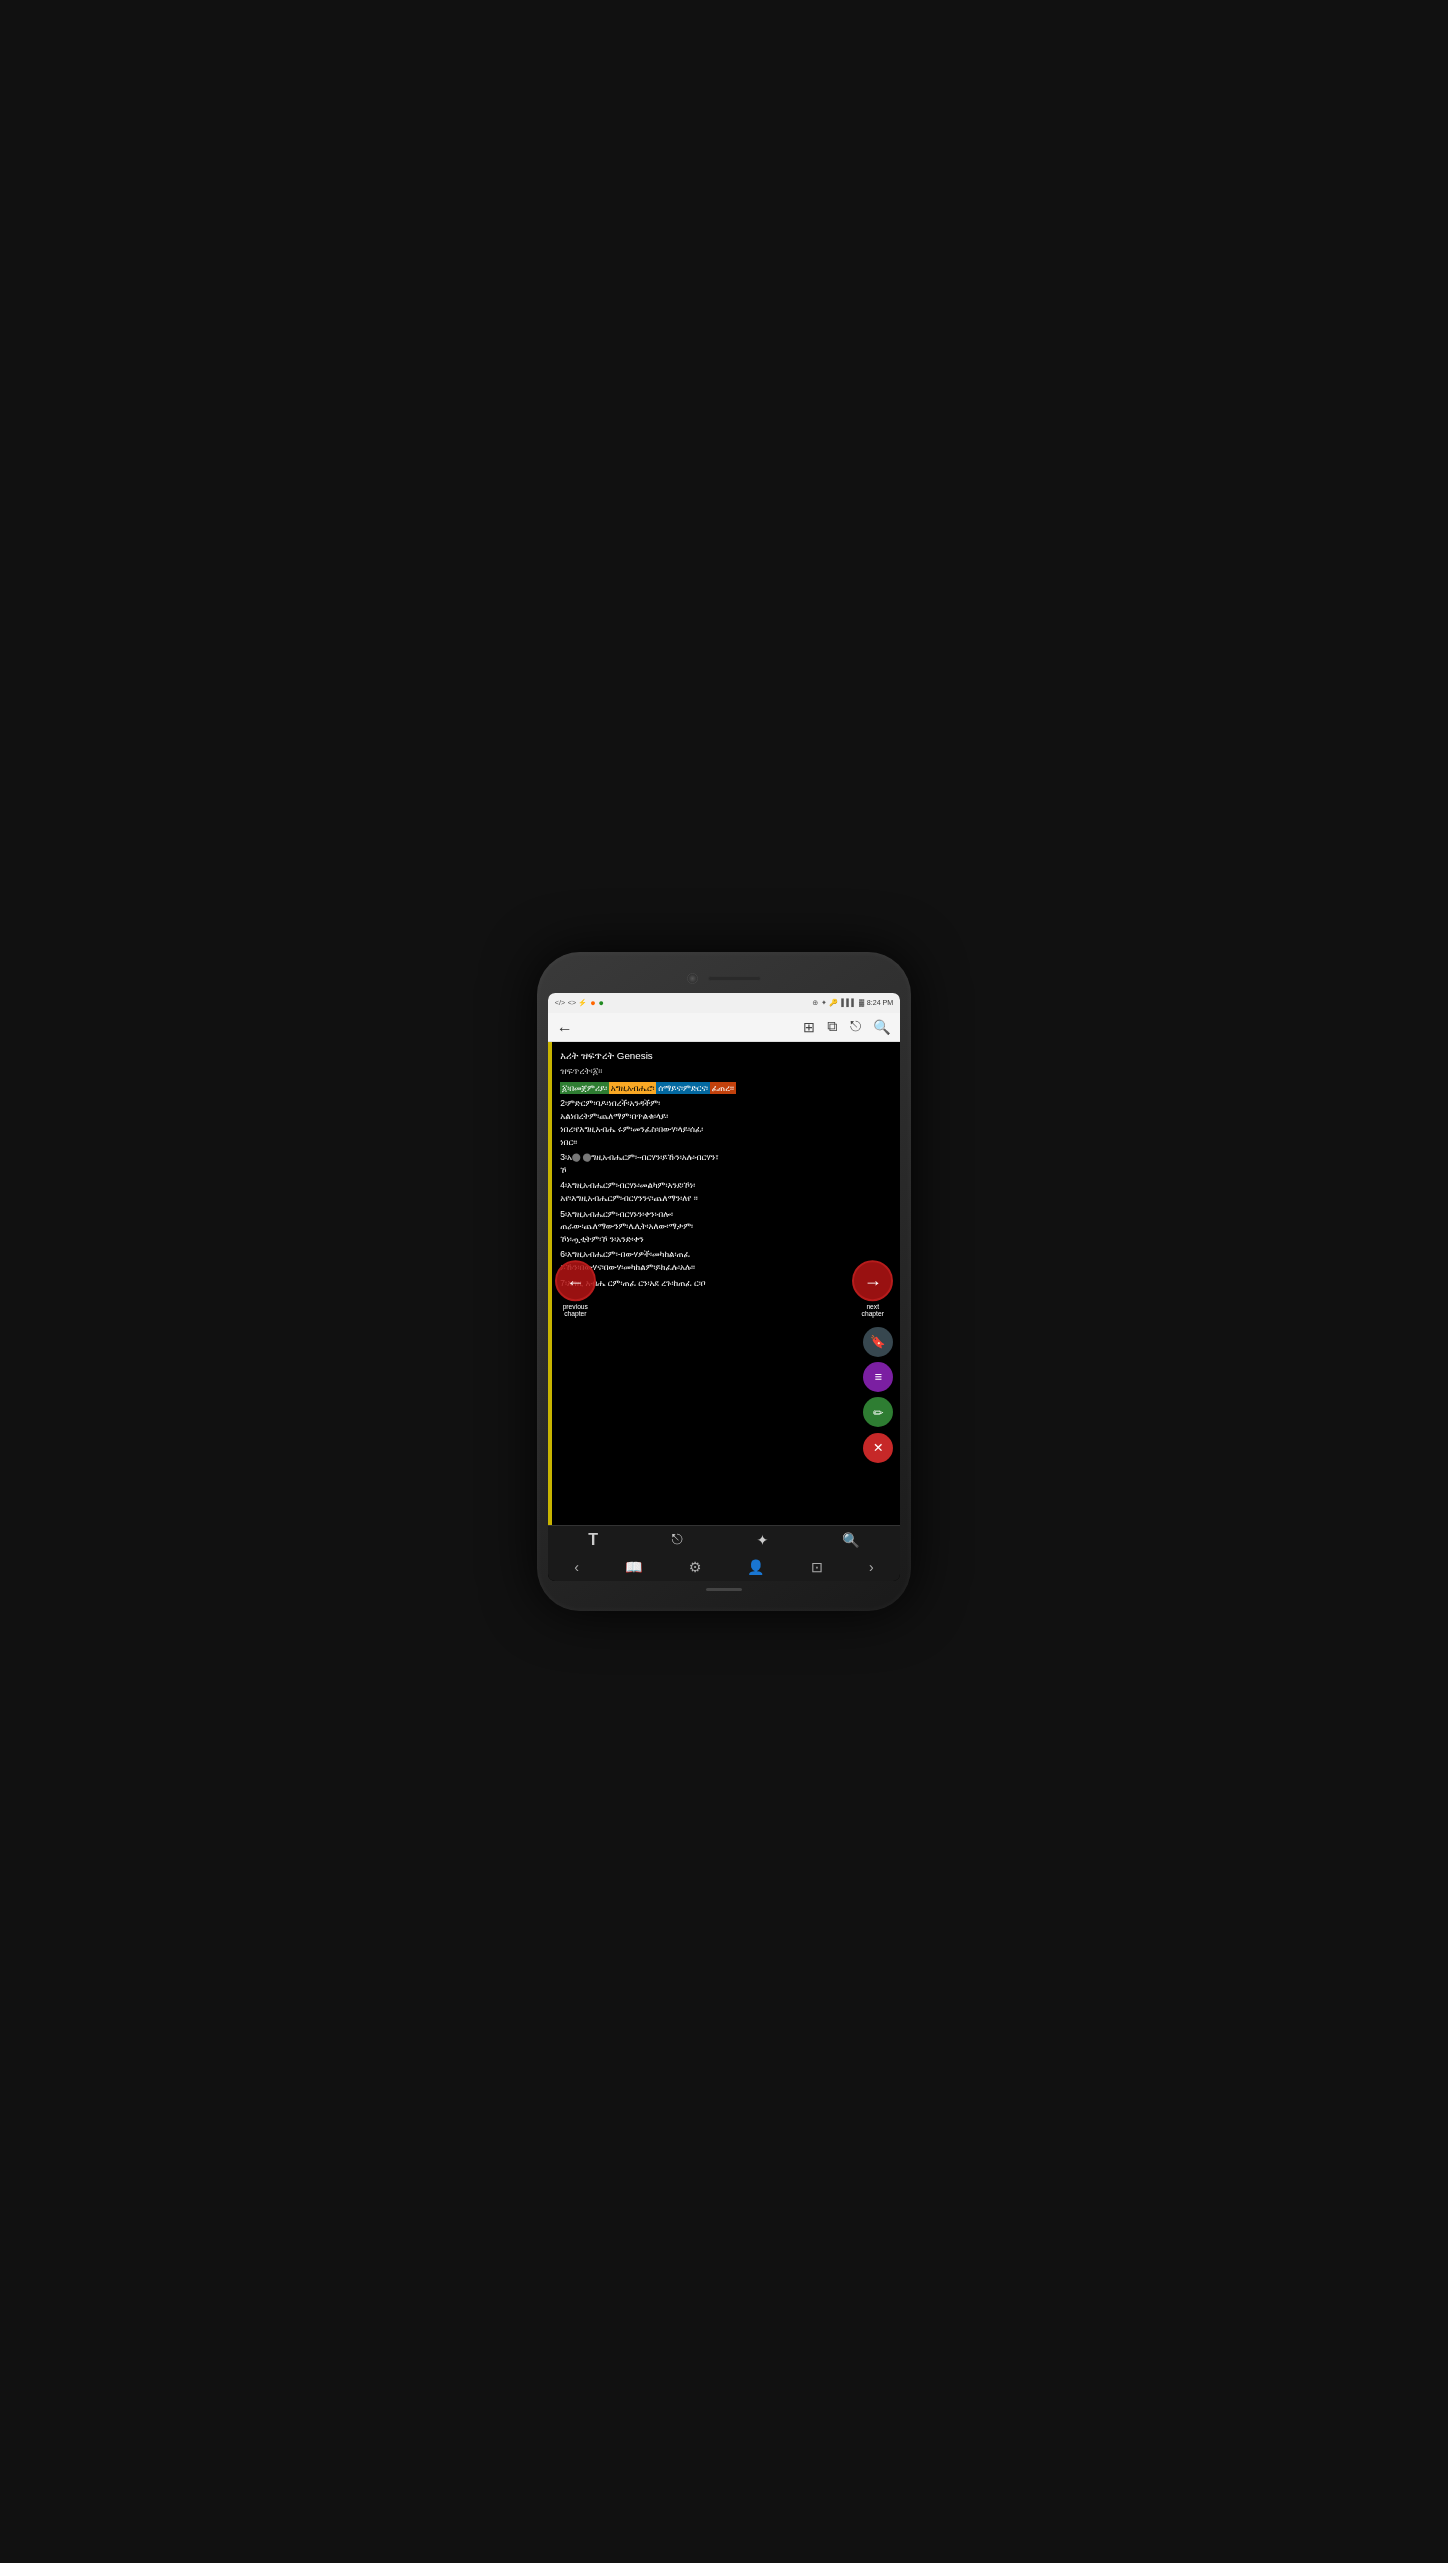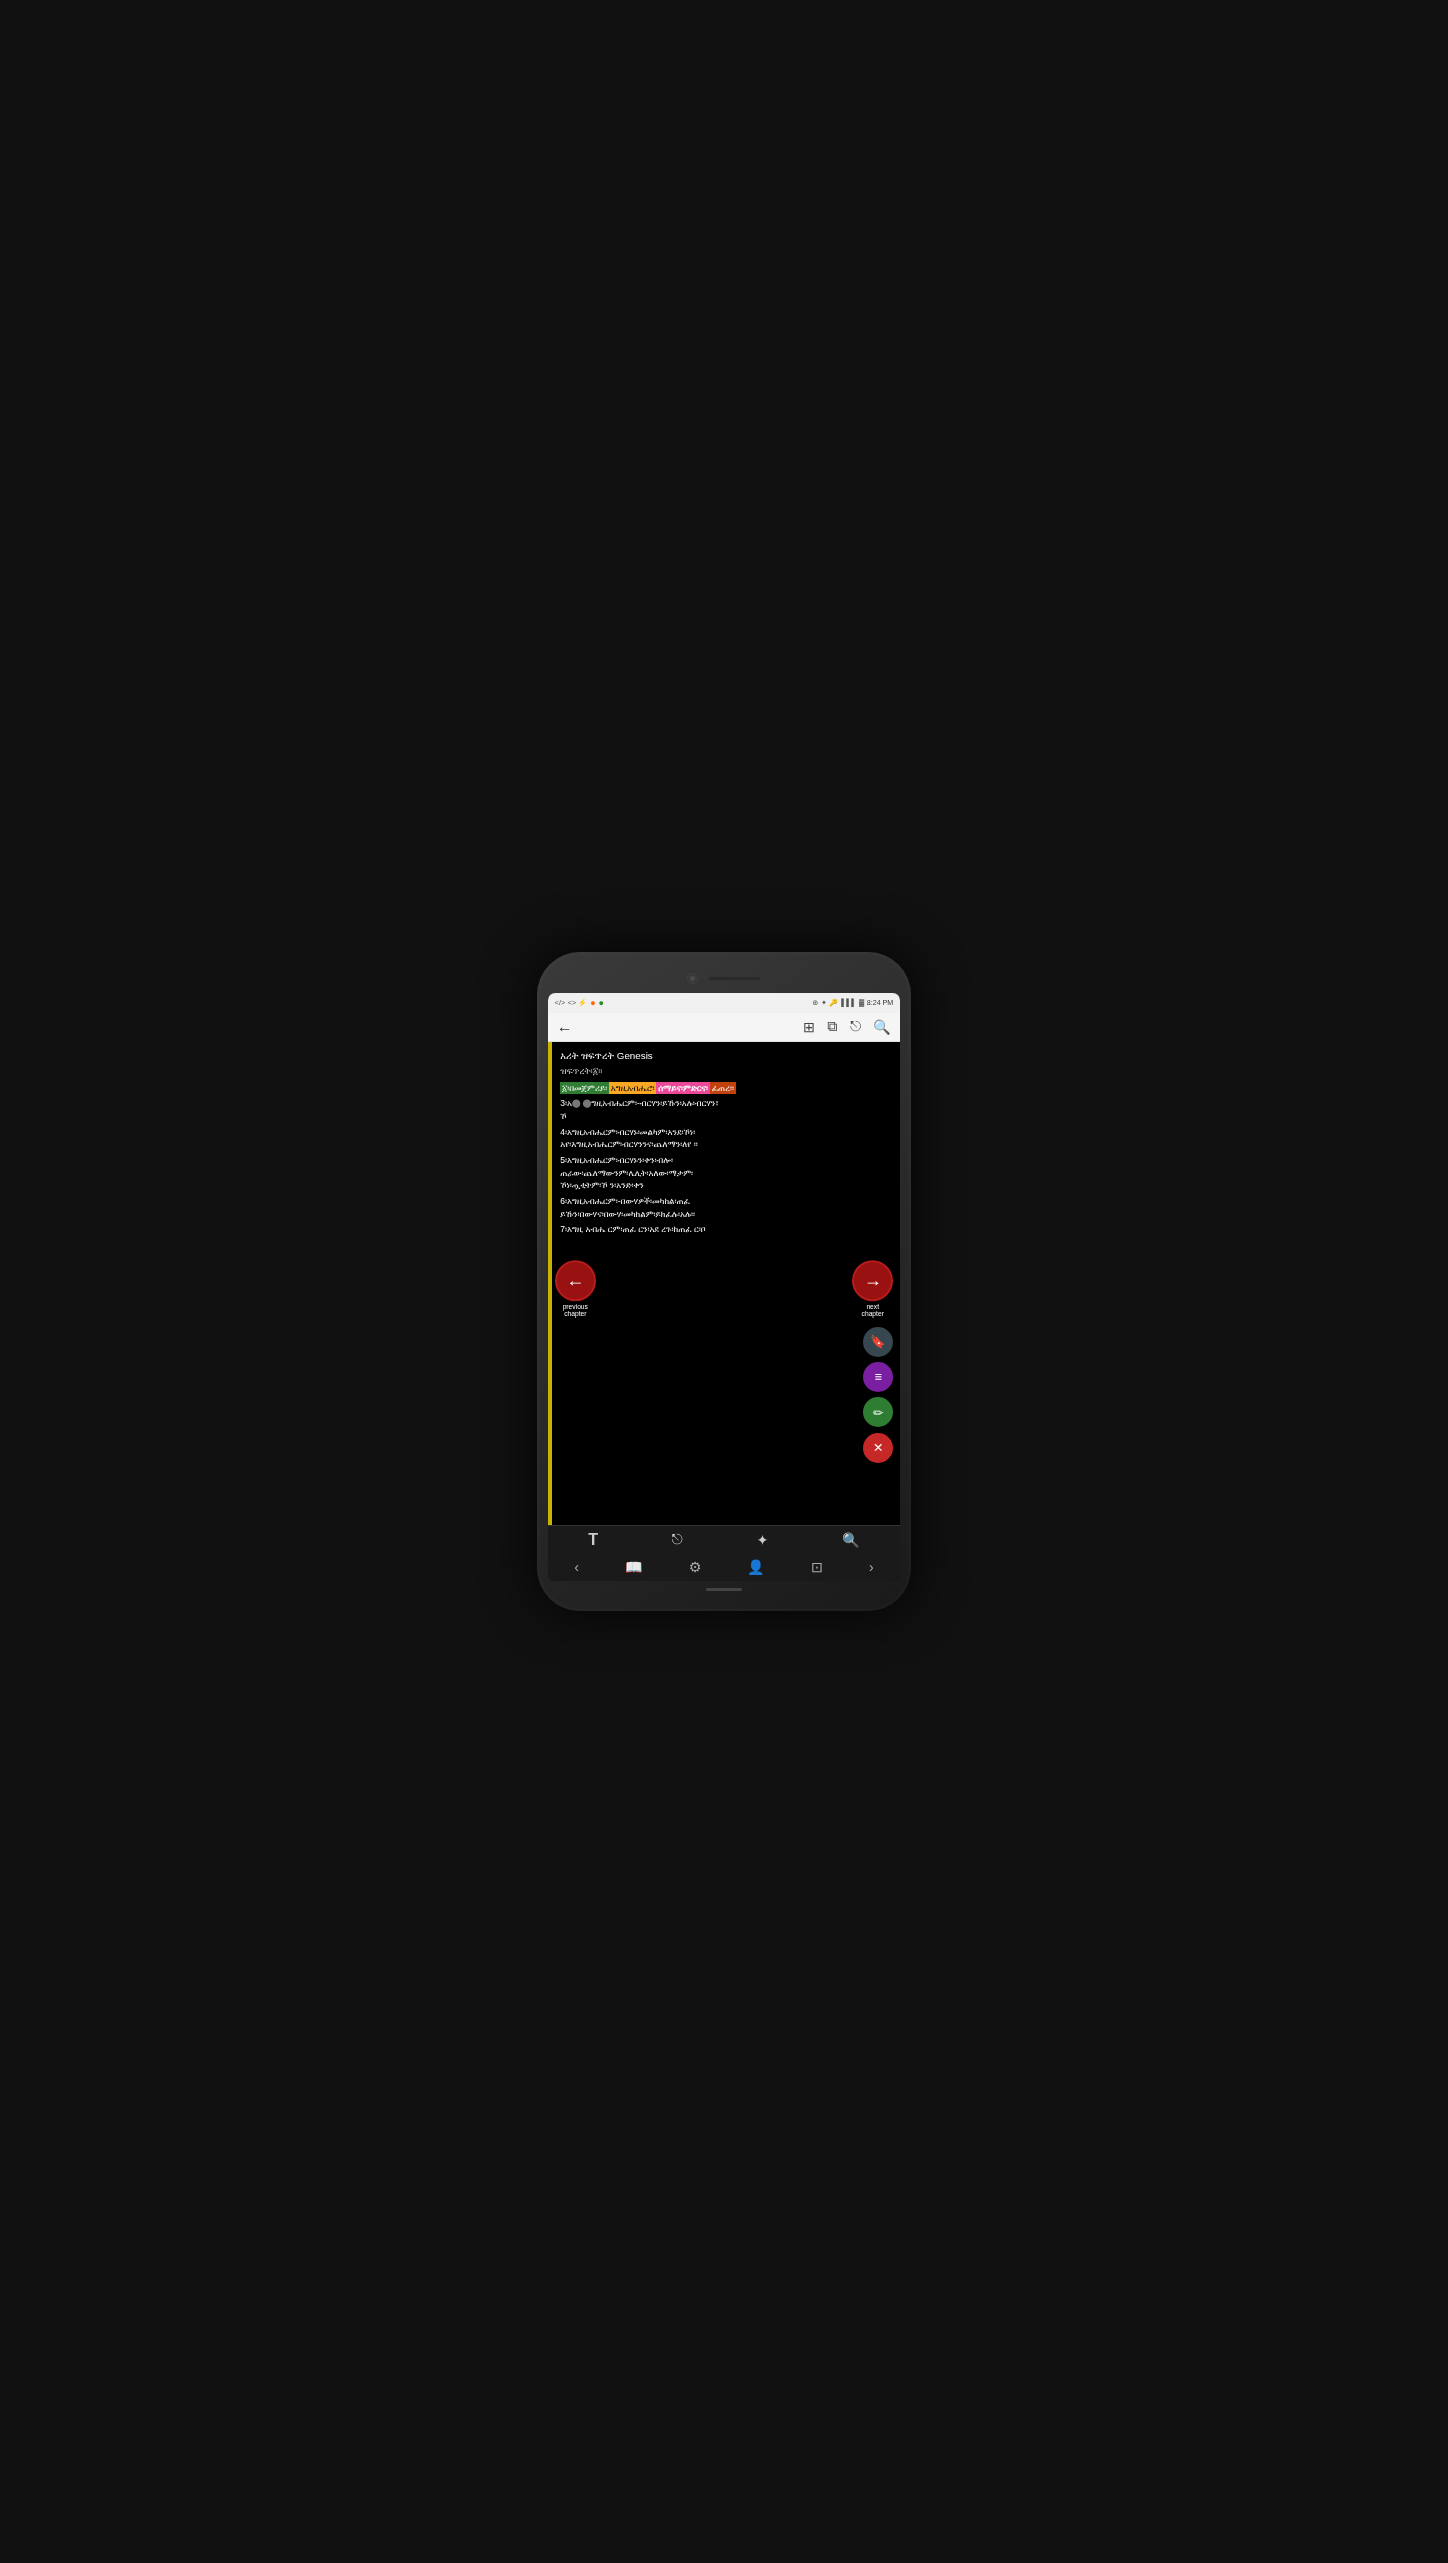--- a/index.html
+++ b/index.html
@@ -176,24 +176,23 @@
       line-height: 1.5;
     }
 
     .highlight-green {
       background: #2e7d32;
       color: #fff;
       padding: 0.9px 1.8px;
     }
 
     .highlight-orange {
-      background: #ec4899;
+      background: #0369a1;
       color: #fff;
       padding: 0.9px 1.8px;
-      font-weight: bold;
     }
 
     .highlight-yellow {
       background: #f9a825;
       color: #000;
       padding: 0.9px 1.8px;
     }
 
     .highlight-red {
       background: #c2410c;
@@ -367,20 +366,21 @@
       <div class="text-content">
 
         <div class="page-title">አሪት ዝፍጥረት Genesis</div>
 
         <div class="verse-intro">ዝፍጥረት፡፩።</div>
 
         <div class="verse-line">
           <span class="highlight-green">፩፡በመጀምሪይ፡</span><span class="highlight-yellow">አግዚአብሔሮ፡</span><span class="highlight-orange">ሰማይና፡ምድርና፡</span><span class="highlight-red">ፈጠረ፡፡</span>
         </div>
 
+        <div class="verse-line">2፡ምድርም፡ባዶ፡ነበረች፡አንዳችም፡<br>አልነበረትም፡ጨለማም፡በጥልቁ፡ላይ፡<br>ነበረ፡የእግዚአብሔ ሩም፡መንፈስ፡በውሃ፡ላይ፡ሰፈ፡<br>ነበር።</div>
 
         <div class="verse-line">3፡አ<span style="color:#777">⬤ ⬤</span>ግዚአብሔርም፡-ብርሃን፡ይኹን፡አሉ፡ብርሃን፣<br>ኾ</div>
 
         <div class="verse-line">4፡እግዚአብሔርም፡ብርሃኑ፡መልካም፡እንደ፡ኾነ፡<br>አየ፡እግዚአብሔርም፡ብርሃንንና፡ጨለማን፡ለየ ።</div>
 
         <div class="verse-line">5፡እግዚአብሔርም፡ብርሃኑን፡ቀን፡ብሎ፡<br>ጠራው፡ጨለማውንም፡ሌሊት፡አለው፡ማታም፡<br>ኾነ፡ጧቲትም፡ኾ ን፡አንድ፡ቀን</div>
 
         <div class="verse-line">6፡እግዚአብሔርም፡-በውሃዎች፡መካከል፡ጠፈ<br>ይኹን፡በውሃና፡በውሃ፡መካከልም፡ይክፈሉ፡አሉ፡፡</div>
 
         <div class="verse-line">7፡እግዚ አብሔ ርም፡ጠፈ ርን፡አደ ረጉ፡ከጠፈ ር፡ቦ</div>

